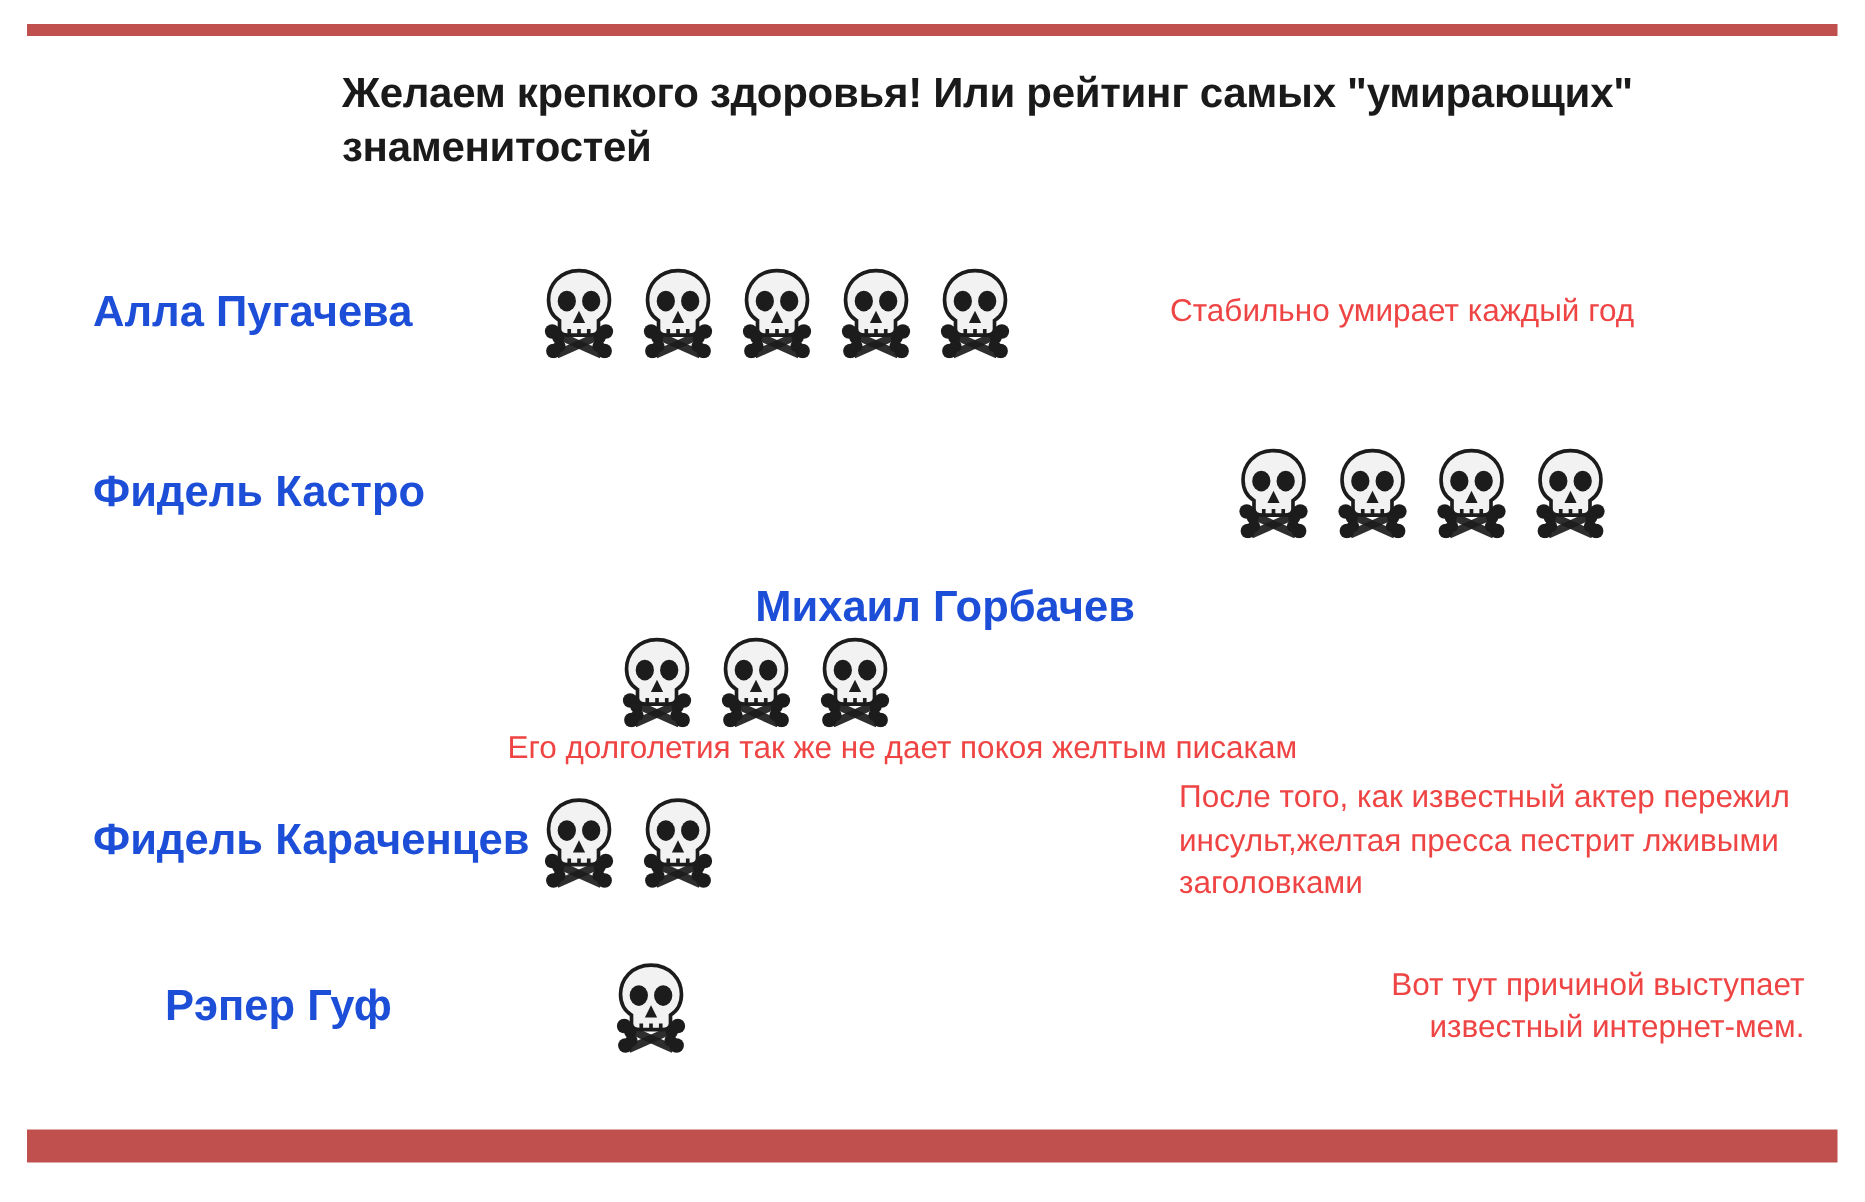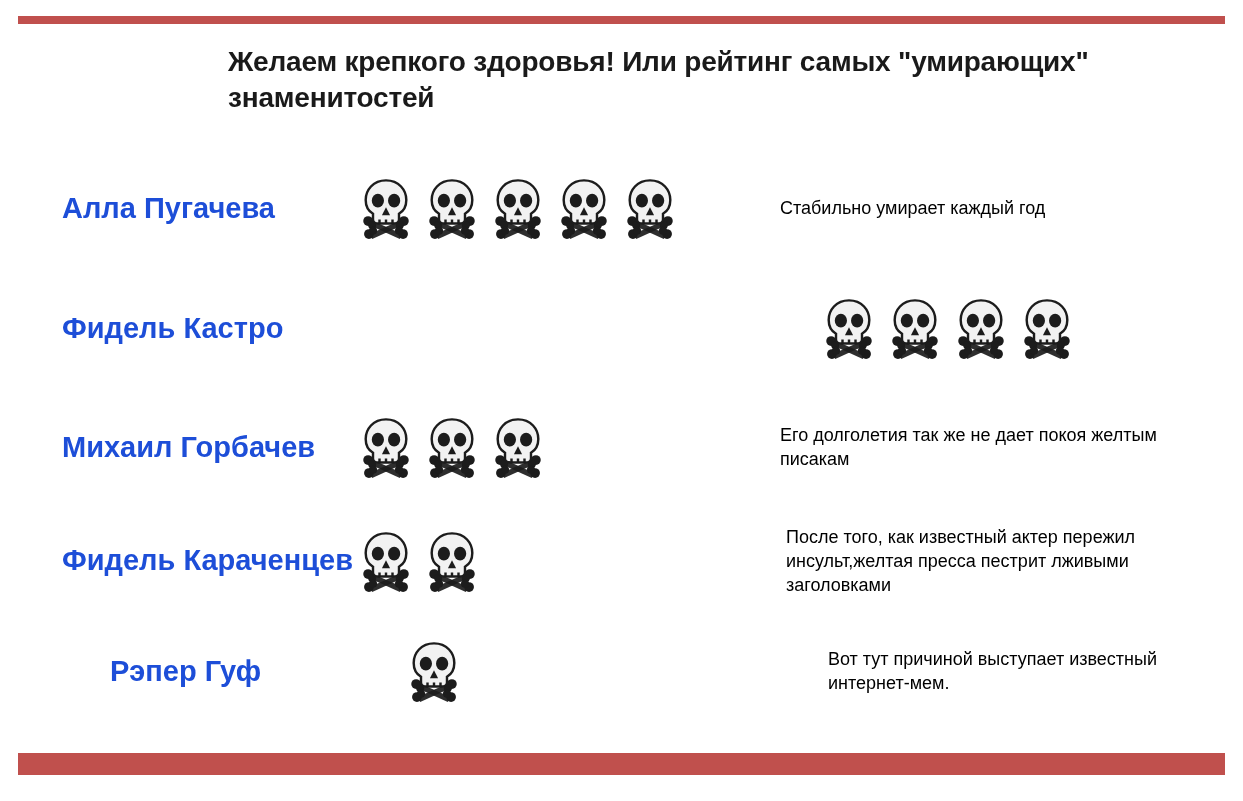--- a/index.html
+++ b/index.html
@@ -78,33 +78,33 @@
   }
   .skull {
     width: 52px;
     height: 62px;
     flex: 0 0 auto;
     display: block;
   }
   .note {
     flex: 1;
     padding-right: 40px;
-    font-size: 18px;
-    color: #000000;
+    font-size: 21px;
+    color: #ef4444;
     line-height: 1.35;
     box-sizing: border-box;
   }
   .r0 { height: 120px; }
   .r1 { height: 120px; justify-content: space-between; }
-  .r2 { height: 118px; }
+  .r2 { height: 118px; flex-direction: column; }
   .r3 { height: 110px; }
   .r4 { height: 110px; margin-left: 48px; }
   .r3 .label { line-height: 1.15; }
   .r3 .note { padding-left: 6px; }
-  .r4 .note { padding-left: 0px; }
+  .r4 .note { padding-left: 0px; text-align: right; }
 </style>
 </head>
 <body>
 
 <div class="slide">
 
   <div class="bar-top"></div>
 
   <div class="title">Желаем крепкого здоровья! Или рейтинг самых "умирающих" знаменитостей</div>
 

